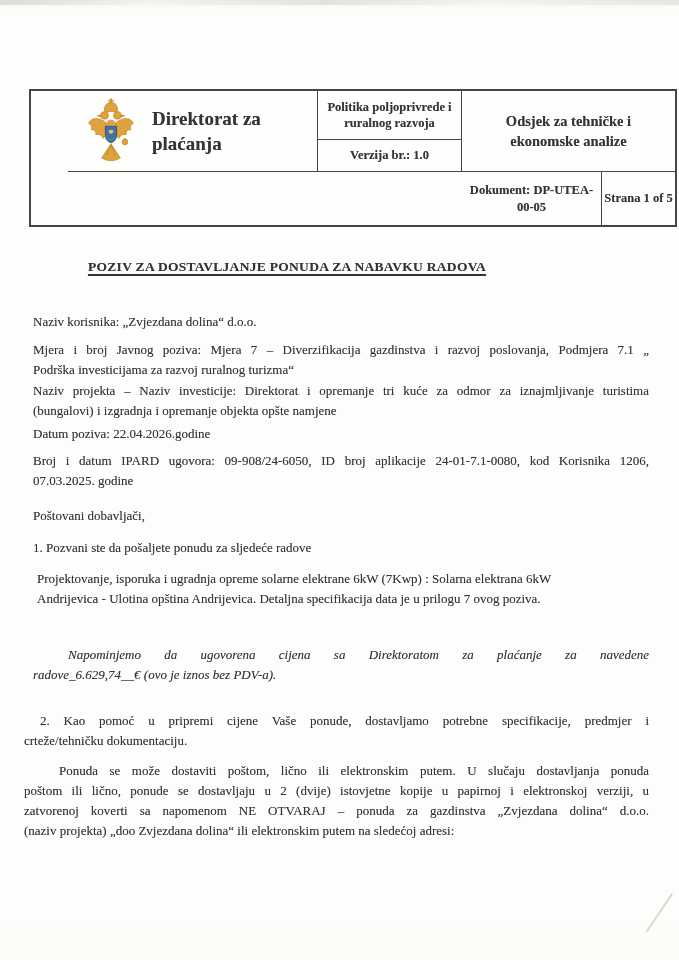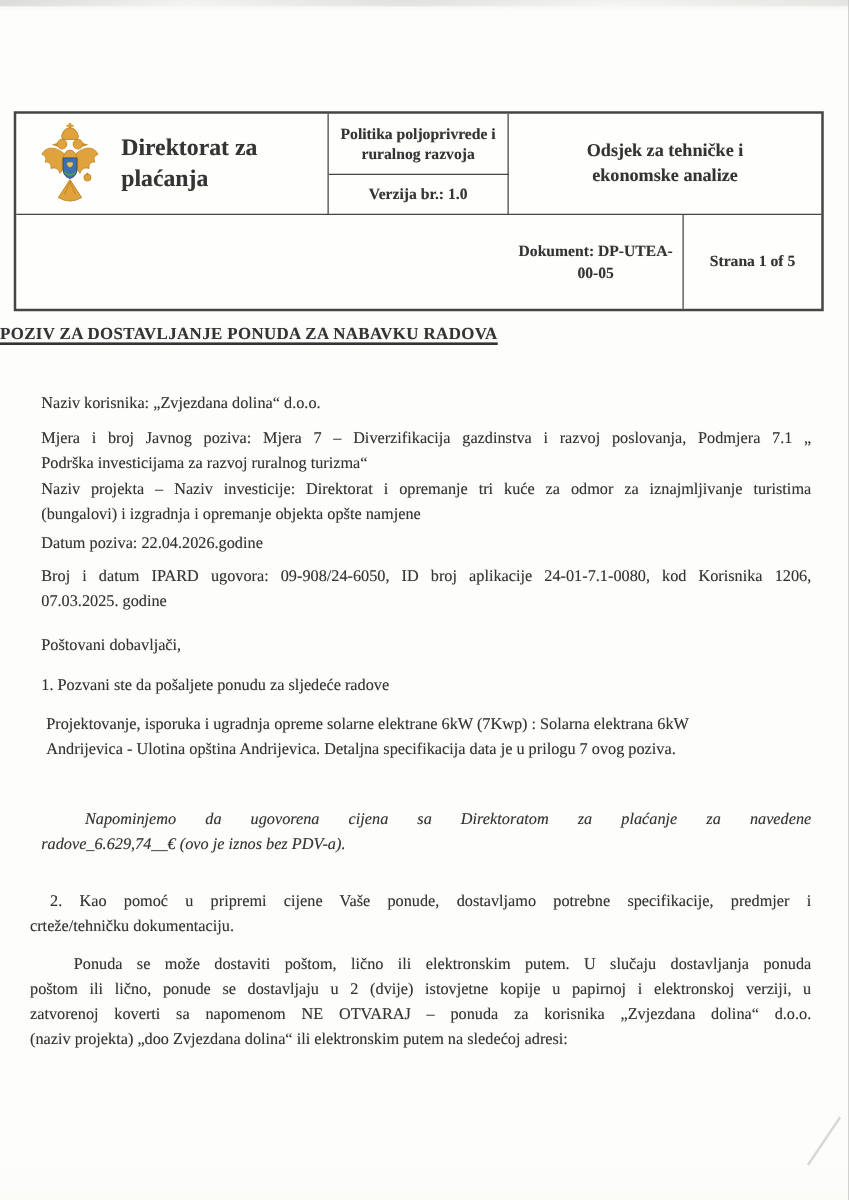--- a/index.html
+++ b/index.html
@@ -13,26 +13,27 @@
   .top-smudge{
     position:absolute; top:0; left:0; width:679px; height:5px;
     background:linear-gradient(90deg,rgba(190,190,186,.45),rgba(230,230,226,.12) 22%,rgba(200,200,196,.42) 48%,rgba(235,235,230,.10) 72%,rgba(205,205,200,.38));
   }
   .scratch{
     position:absolute; left:636px; top:912px; width:46px; height:1.5px;
     background:#d9d9d3; transform:rotate(-56deg);
   }
   
   .header-table{
-    position:absolute; left:11px; top:89px; width:648px; height:160px;
+    position:absolute; left:29px; top:89px; width:648px; height:138px;
     box-sizing:border-box; border:2.2px solid #454545;
     display:grid;
     grid-template-columns:250px 144px 140px 1fr;
     grid-template-rows:49px 32px 1fr;
     background:rgba(255,255,255,0.35);
+    padding-left:37px;
   }
   .hcell{
     display:flex; align-items:center; justify-content:center;
     box-sizing:border-box; text-align:center; font-weight:bold;
     border-right:1.6px solid #454545; border-bottom:1.6px solid #454545;
     overflow:hidden;
   }
   .hcell .stack{ display:block; width:100%; }
   .cell-logo   { grid-area:1/1/3/2; justify-content:flex-start; }
   .cell-policy { grid-area:1/2/2/3; font-size:12.5px; line-height:16px; }
@@ -41,21 +42,21 @@
   .cell-min    { grid-area:3/1/4/3; border-bottom:none; font-size:13px; line-height:19px; }
   .cell-doc    { grid-area:3/3/4/4; border-bottom:none; font-size:12.5px; line-height:17px; }
   .cell-page   { grid-area:3/4/4/5; border-bottom:none; border-right:none; font-size:12.5px; }
   .logo-wrap{ margin-left:17px; flex:0 0 auto; display:flex; align-items:center; }
   .org-title{
     margin-left:15px; text-align:left; font-size:19px; line-height:25px;
     font-weight:bold; width:140px;
   }
   
   .doc-title{
-    position:absolute; top:259px; left:0; width:574px; text-align:left;
+    position:absolute; top:259px; left:0; width:574px; text-align:center;
     font-size:13.5px; font-weight:bold; letter-spacing:0.3px;
   }
   .doc-title span{
     text-decoration:underline; text-decoration-thickness:1.5px; text-underline-offset:3px;
   }
   .p{ position:absolute; left:33px; width:616px; font-size:13px; line-height:20px; }
   .p-low{ left:24px; width:625px; }
   .l{ display:block; }
   .jline{ display:block; text-align:justify; text-align-last:justify; }
   .indent{ text-indent:35px; }
@@ -186,19 +187,19 @@
   </div>
 
   <div class="p p-low" style="top:711px">
     <span class="l jline indent-sm">2. Kao pomoć u pripremi cijene Vaše ponude, dostavljamo potrebne specifikacije, predmjer i</span>
     <span class="l">crteže/tehničku dokumentaciju.</span>
   </div>
 
   <div class="p p-low" style="top:761px">
     <span class="l jline indent">Ponuda se  može dostaviti poštom, lično ili elektronskim putem. U slučaju dostavljanja ponuda</span>
     <span class="l jline">poštom ili lično, ponude se dostavljaju u 2 (dvije) istovjetne  kopije u papirnoj i elektronskoj verziji, u</span>
-    <span class="l jline">zatvorenoj koverti sa napomenom NE OTVARAJ – ponuda za korisnika „Zvjezdana dolina“ d.o.o.</span>
+    <span class="l jline">zatvorenoj koverti sa napomenom NE OTVARAJ – ponuda za gazdinstva „Zvjezdana dolina“ d.o.o.</span>
     <span class="l">(naziv projekta) „doo Zvjezdana dolina“ ili elektronskim putem na sledećoj adresi:</span>
   </div>
 
 
   <div class="scratch"></div>
 </div>
 
 </body></html>

